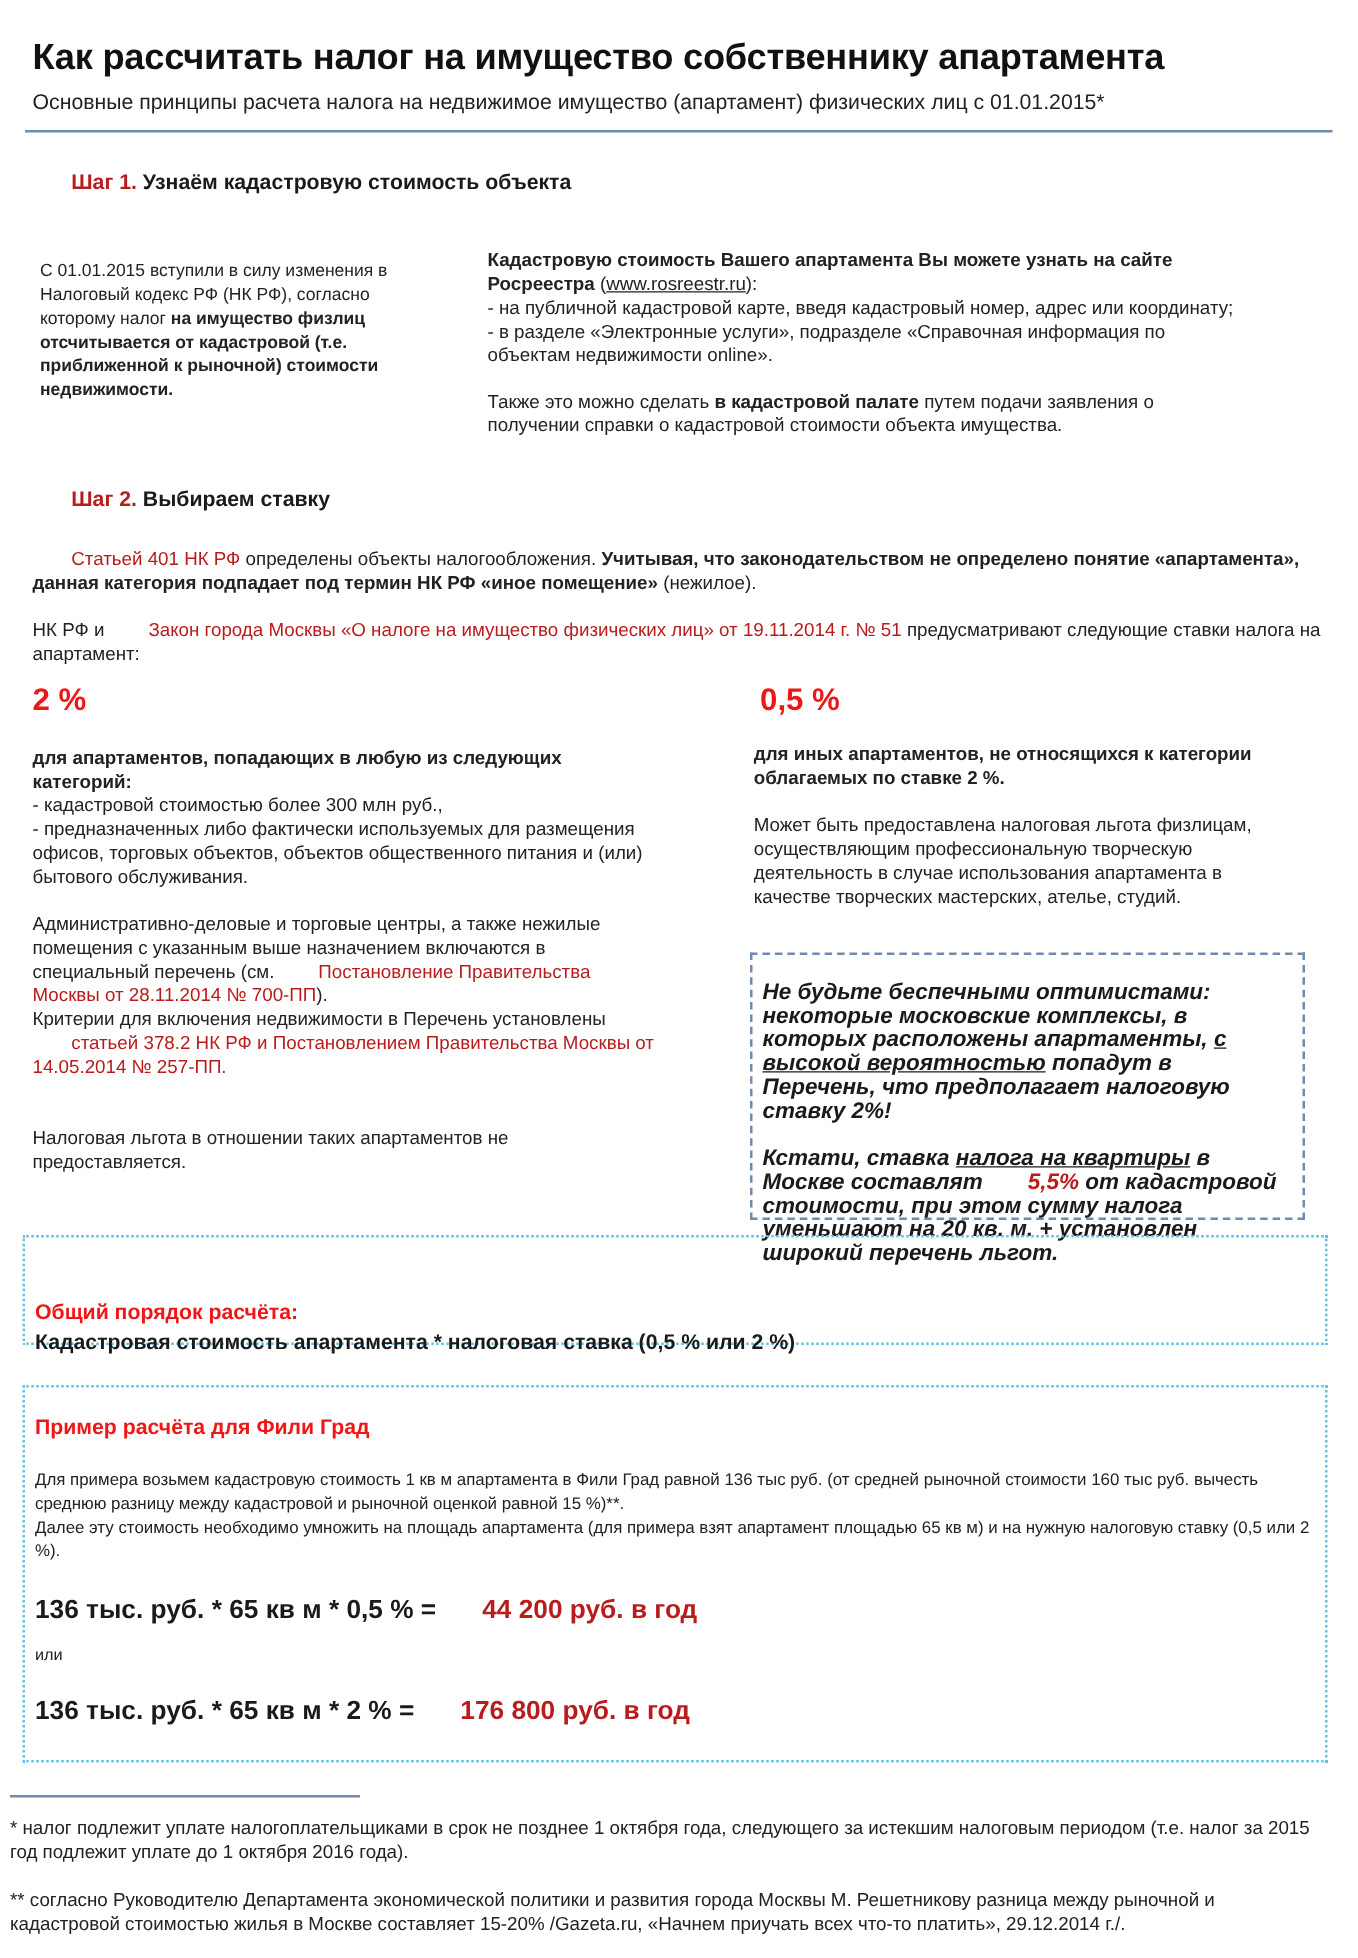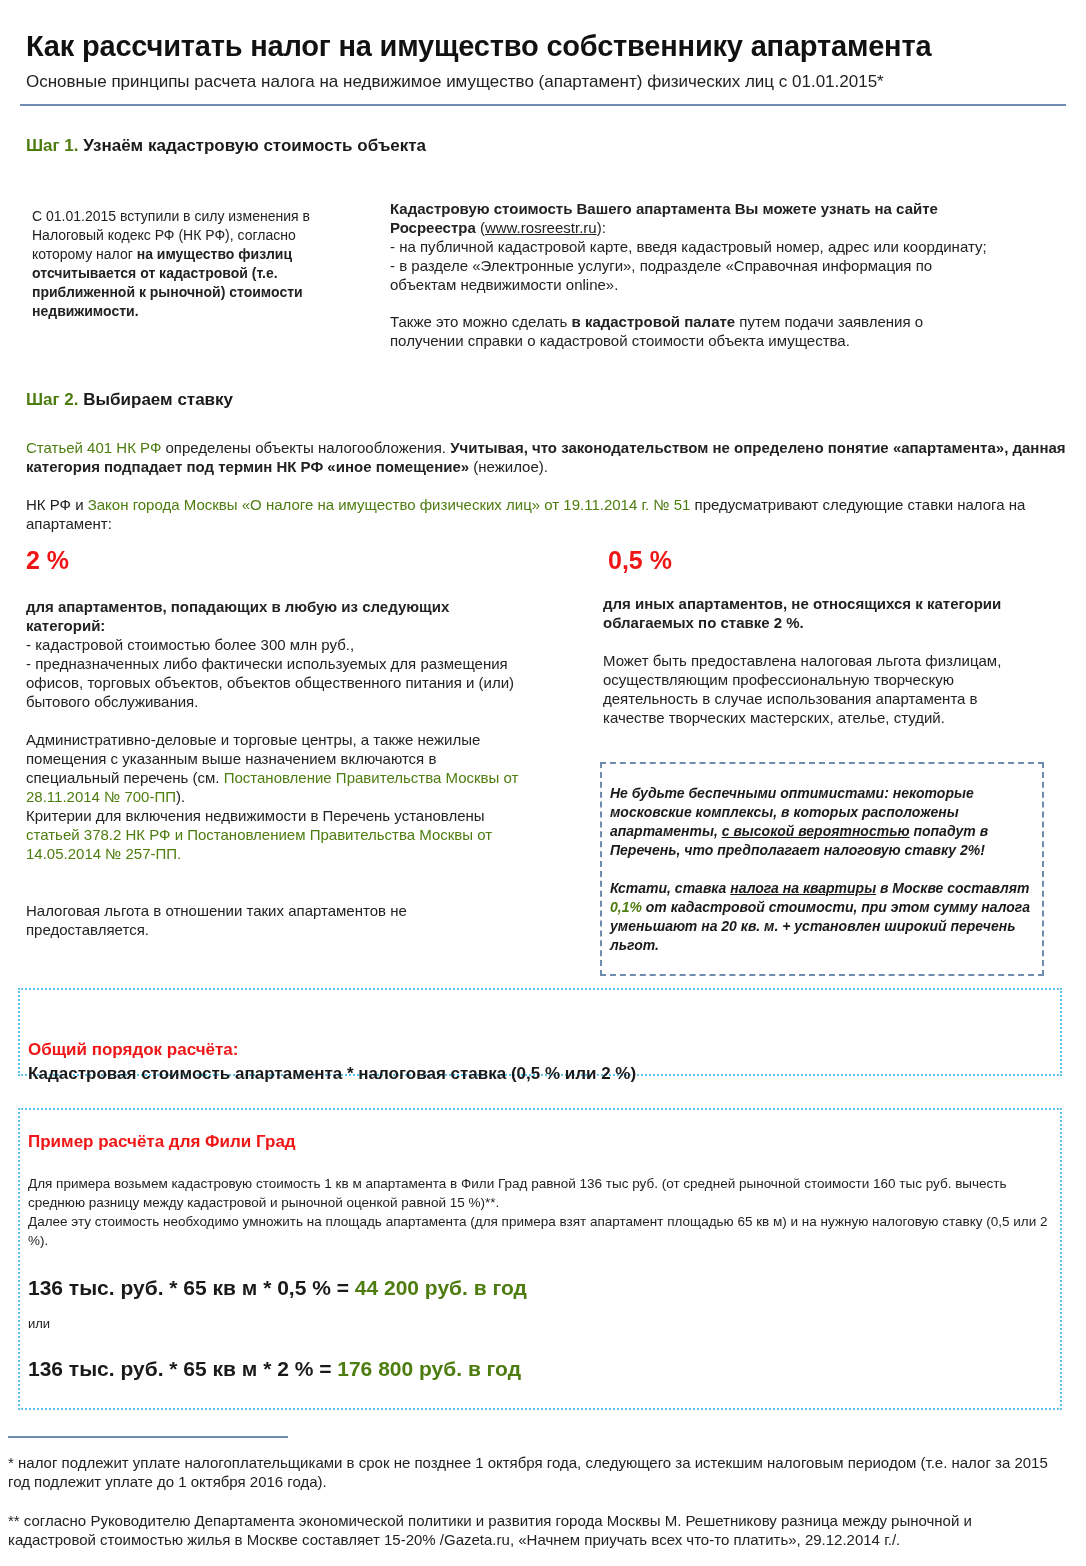--- a/index.html
+++ b/index.html
@@ -4,21 +4,21 @@
 <style>
   * { box-sizing: border-box; margin: 0; padding: 0; }
   html, body { width: 1086px; height: 1566px; background: #ffffff; }
   body {
     font-family: "Liberation Sans", "DejaVu Sans", sans-serif;
     color: #1a1a1a;
     position: relative;
     overflow: hidden;
   }
   .abs { position: absolute; }
-  .red { color: #4d7c0f; }
+  .red { color: #b91c1c; margin-left: 31px; }
   .b { font-weight: bold; }
   .u { text-decoration: underline; }
 
   #title { left: 26px; top: 30px; font-size: 29px; font-weight: bold; color: #111; letter-spacing: -0.2px; }
   #subtitle { left: 26px; top: 72px; font-size: 17px; color: #222; }
   #top-rule { left: 20px; top: 104px; width: 1046px; height: 2px; background: #6f8bb0; }
 
   .step-heading { font-size: 17px; font-weight: bold; color: #1a1a1a; }
   #step1 { left: 26px; top: 136px; }
   #step2 { left: 26px; top: 390px; }
@@ -41,21 +41,21 @@
   #col-left { left: 26px; top: 597px; width: 500px; }
   #col-right { left: 603px; top: 594px; width: 440px; }
   #col-left .gap, #col-right .gap { height: 19px; }
 
   #warn-box {
     left: 600px; top: 762px; width: 444px; height: 214px;
     border: 2px dashed #6f8bb0;
     border-style: dashed;
     padding: 20px 10px 10px 8px;
   }
-  #warn-box .it { font-style: italic; font-weight: bold; font-size: 14px; line-height: 19px; color: #1a1a1a; }
+  #warn-box .it { font-style: italic; font-weight: bold; font-size: 18px; line-height: 19px; color: #1a1a1a; }
   #warn-box .gap { height: 19px; }
 
   .dotted-box {
     border: 2px dotted #5ec3ea;
   }
   #calc-box { left: 18px; top: 988px; width: 1044px; height: 88px; padding: 18px 8px; }
   #calc-title { font-size: 17px; font-weight: bold; color: #f01616; margin-bottom: 4px; margin-top: 32px; }
   #calc-formula { font-size: 17px; font-weight: bold; color: #1a1a1a; }
 
   #example-box { left: 18px; top: 1108px; width: 1044px; height: 302px; padding: 22px 8px 0 8px; }
@@ -135,21 +135,21 @@
   <div class="gap"></div>
   <div>Может быть предоставлена налоговая льгота физлицам, осуществляющим профессиональную творческую деятельность в случае использования апартамента в качестве творческих мастерских, ателье, студий.</div>
 </div>
 
 <div id="warn-box" class="abs">
   <div class="it">
     <span>Не будьте беспечными оптимистами: некоторые московские комплексы, в которых расположены апартаменты, </span><span class="u">с высокой вероятностью</span><span> попадут в Перечень, что предполагает налоговую ставку 2%!</span>
   </div>
   <div class="gap"></div>
   <div class="it">
-    <span>Кстати, ставка </span><span class="u">налога на квартиры</span><span> в Москве составлят </span><span class="red">0,1%</span><span> от кадастровой стоимости, при этом сумму налога уменьшают на 20 кв. м. + установлен широкий перечень льгот.</span>
+    <span>Кстати, ставка </span><span class="u">налога на квартиры</span><span> в Москве составлят </span><span class="red">5,5%</span><span> от кадастровой стоимости, при этом сумму налога уменьшают на 20 кв. м. + установлен широкий перечень льгот.</span>
   </div>
 </div>
 
 <div id="calc-box" class="abs dotted-box">
   <div id="calc-title">Общий порядок расчёта:</div>
   <div id="calc-formula">Кадастровая стоимость апартамента * налоговая ставка (0,5 % или 2 %)</div>
 </div>
 
 <div id="example-box" class="abs dotted-box">
   <div id="example-title">Пример расчёта для Фили Град</div>

